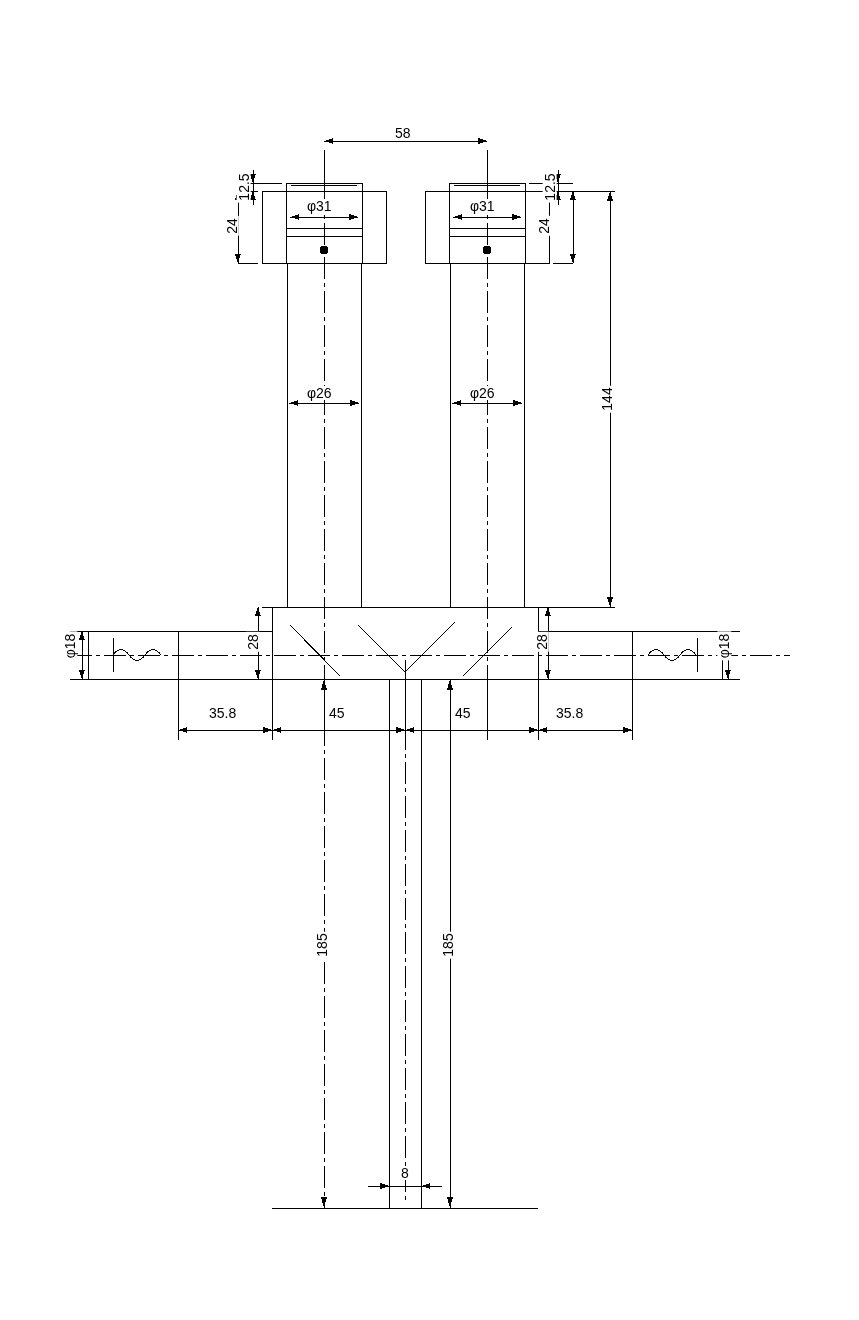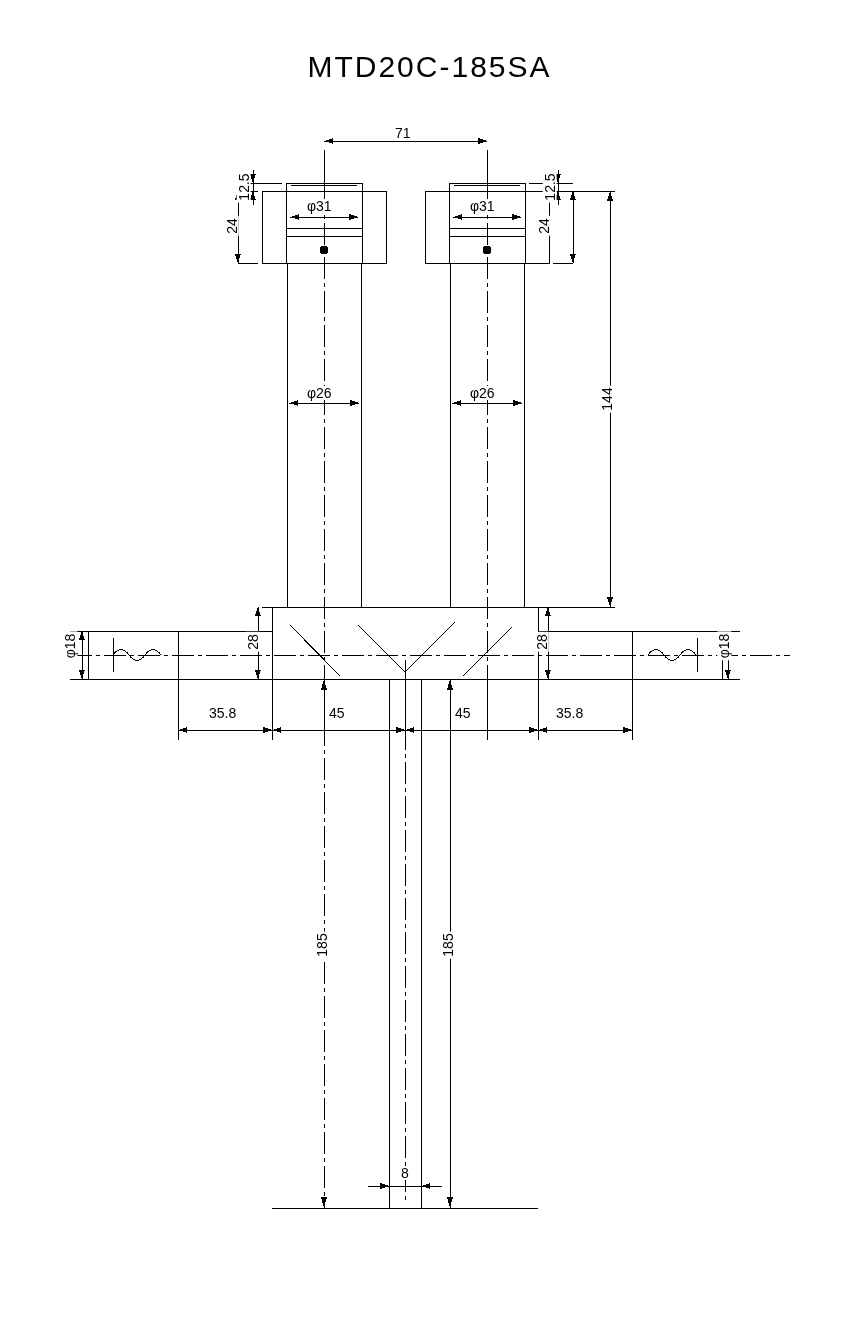--- a/index.html
+++ b/index.html
@@ -48,21 +48,20 @@
   .dim-label.vert {
     transform-origin: 50% 50%;
     transform: rotate(-90deg);
   }
 </style>
 </head>
 <body>
 
 <div id="sheet">
 
-  <div class="title-text">MTD20C-185SA</div>
 
   <svg id="drawing" viewBox="0 0 859 1320" xmlns="http://www.w3.org/2000/svg">
     <g stroke="#000000" fill="none" stroke-width="1" shape-rendering="crispEdges">
 
       <g>
 
         <line x1="324" y1="150" x2="324" y2="200" stroke-dasharray="none"></line>
         <line x1="487" y1="150" x2="487" y2="200"></line>
 
         <line x1="324" y1="141" x2="487" y2="141"></line>
@@ -266,21 +265,21 @@
         <line x1="389" y1="1182" x2="389" y2="1208"></line>
         <line x1="421" y1="1182" x2="421" y2="1208"></line>
         <line x1="368" y1="1186" x2="442" y2="1186"></line>
         <polygon points="389,1186 380,1183 380,1189" fill="#000000" stroke="none"></polygon>
         <polygon points="421,1186 430,1183 430,1189" fill="#000000" stroke="none"></polygon>
       </g>
 
     </g>
   </svg>
 
-  <div class="dim-label" style="left:393px; top:126px;">71</div>
+  <div class="dim-label" style="left:393px; top:126px;">58</div>
 
   <div class="dim-label vert" style="left:228px; top:180px;">12.5</div>
   <div class="dim-label vert" style="left:222px; top:219px;">24</div>
 
   <div class="dim-label vert" style="left:534px; top:180px;">12.5</div>
   <div class="dim-label vert" style="left:534px; top:219px;">24</div>
 
   <div class="dim-label" style="left:305px; top:199px;">φ31</div>
   <div class="dim-label" style="left:468px; top:199px;">φ31</div>
 

